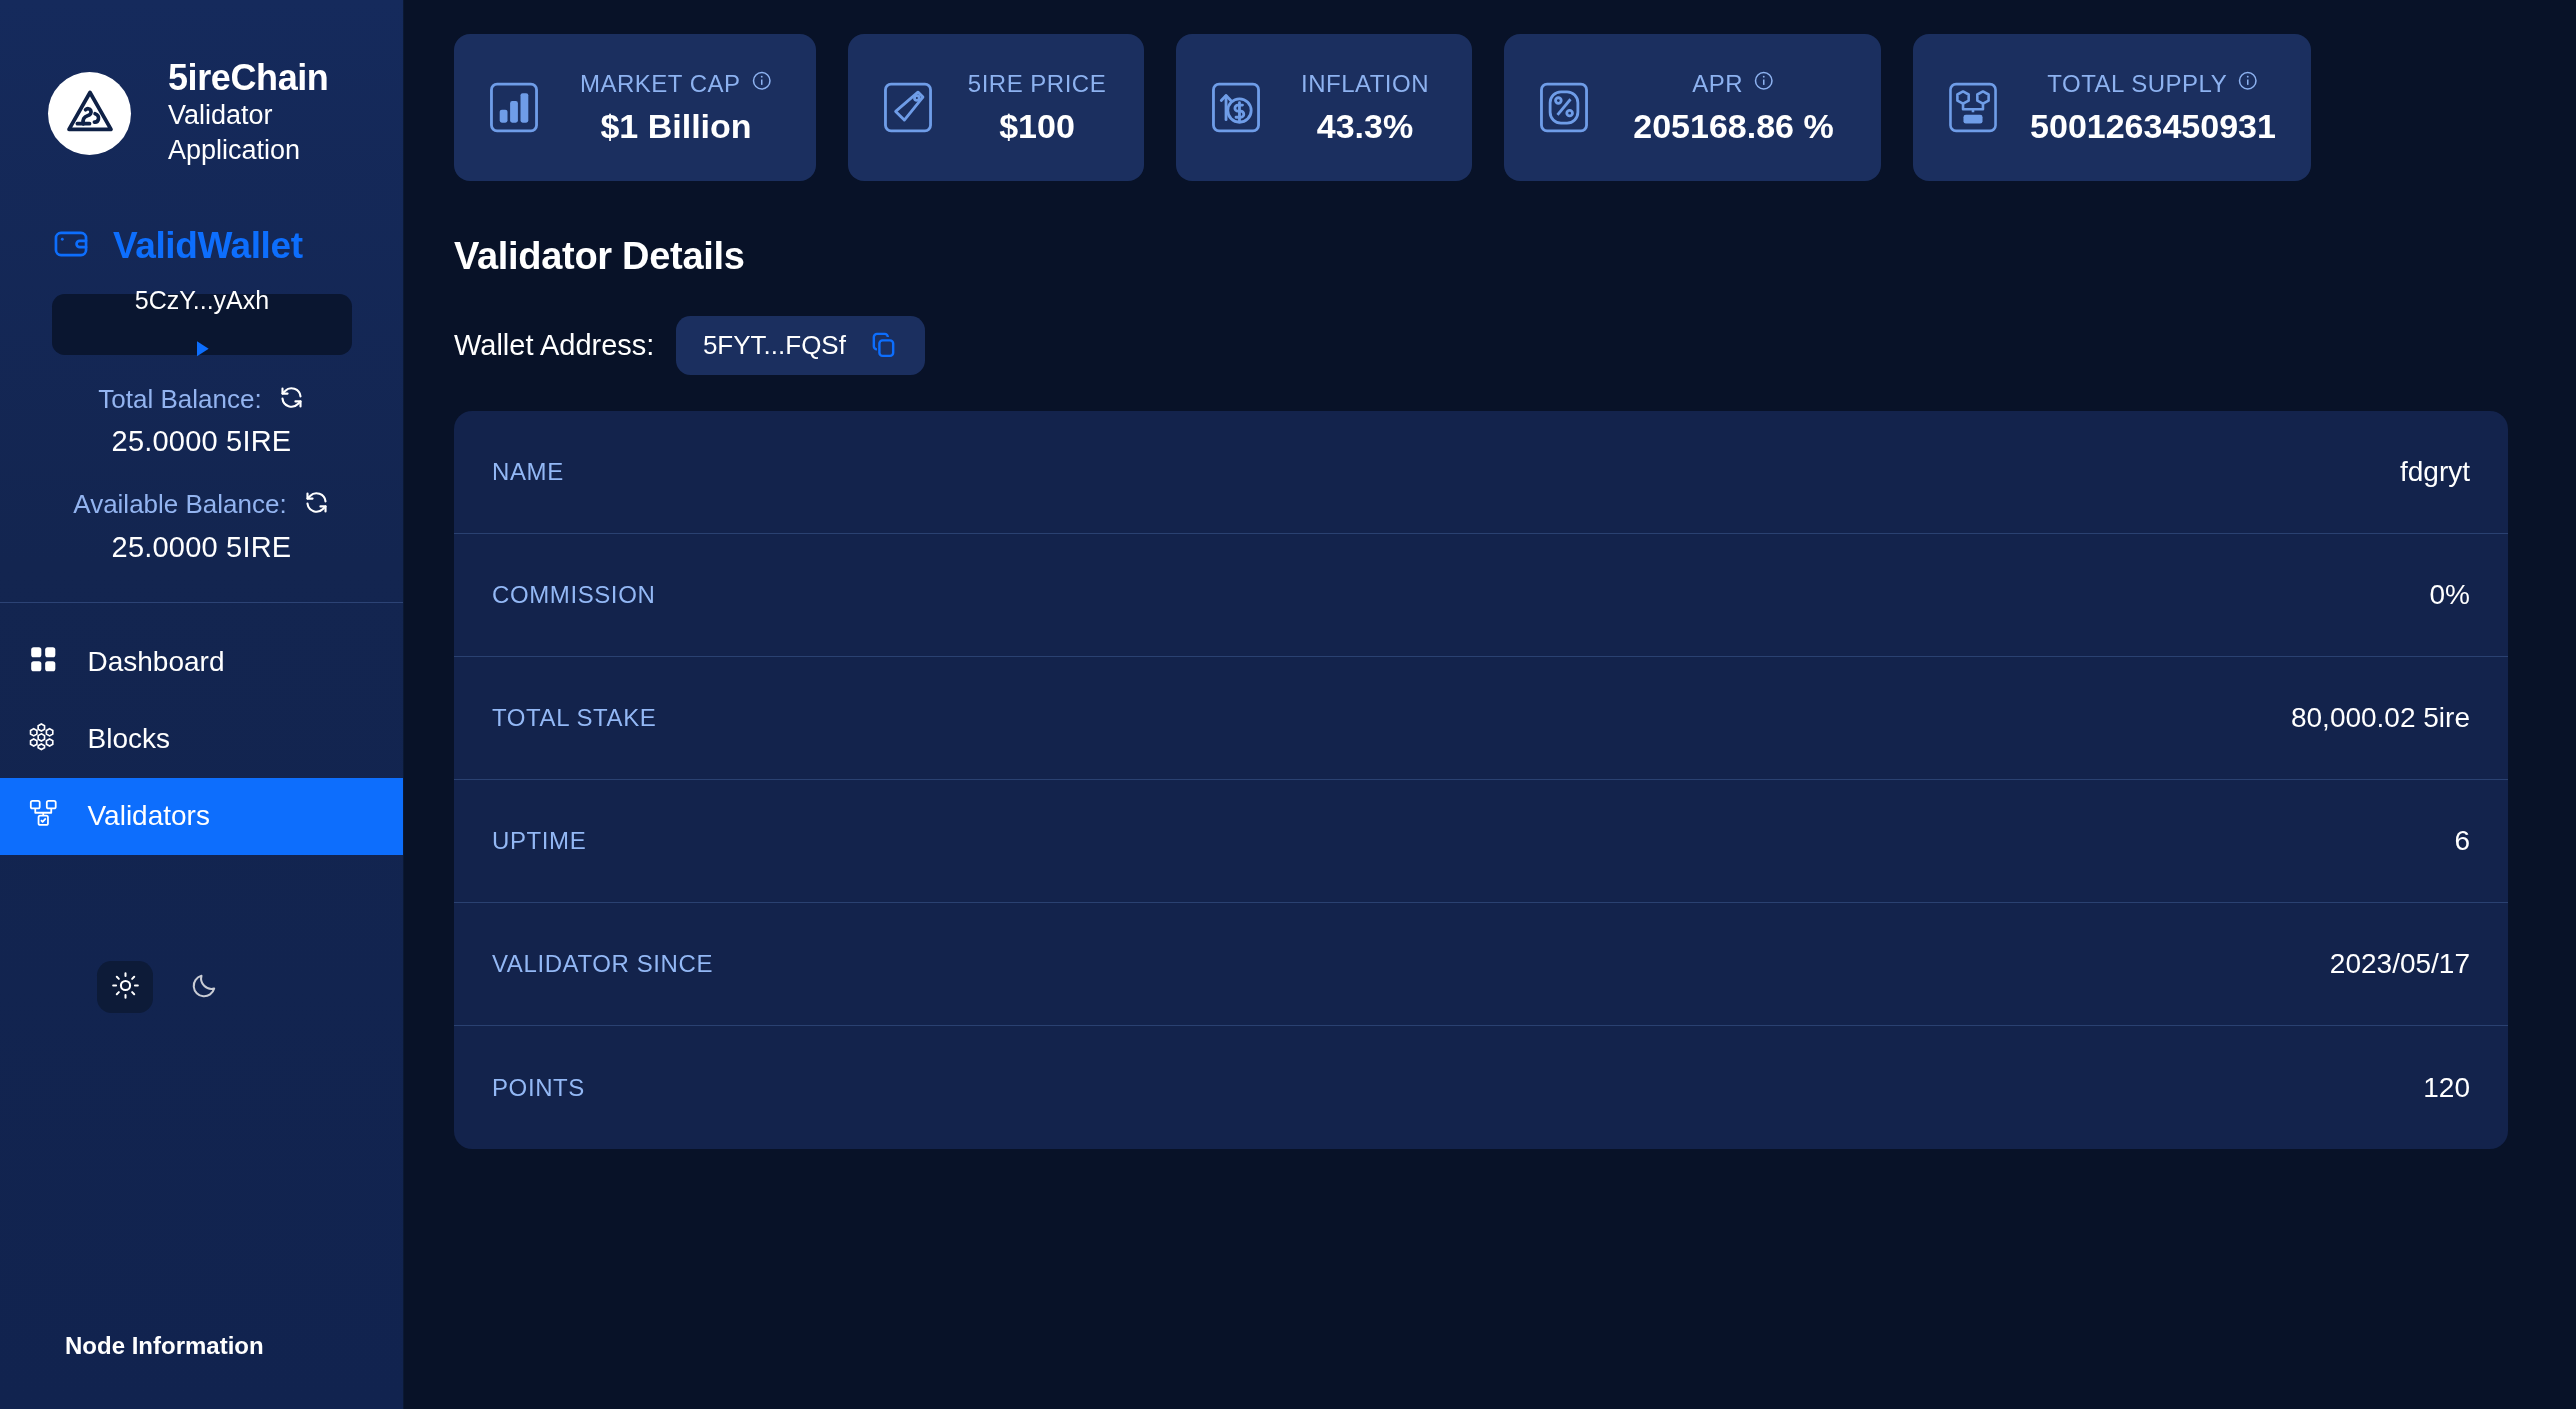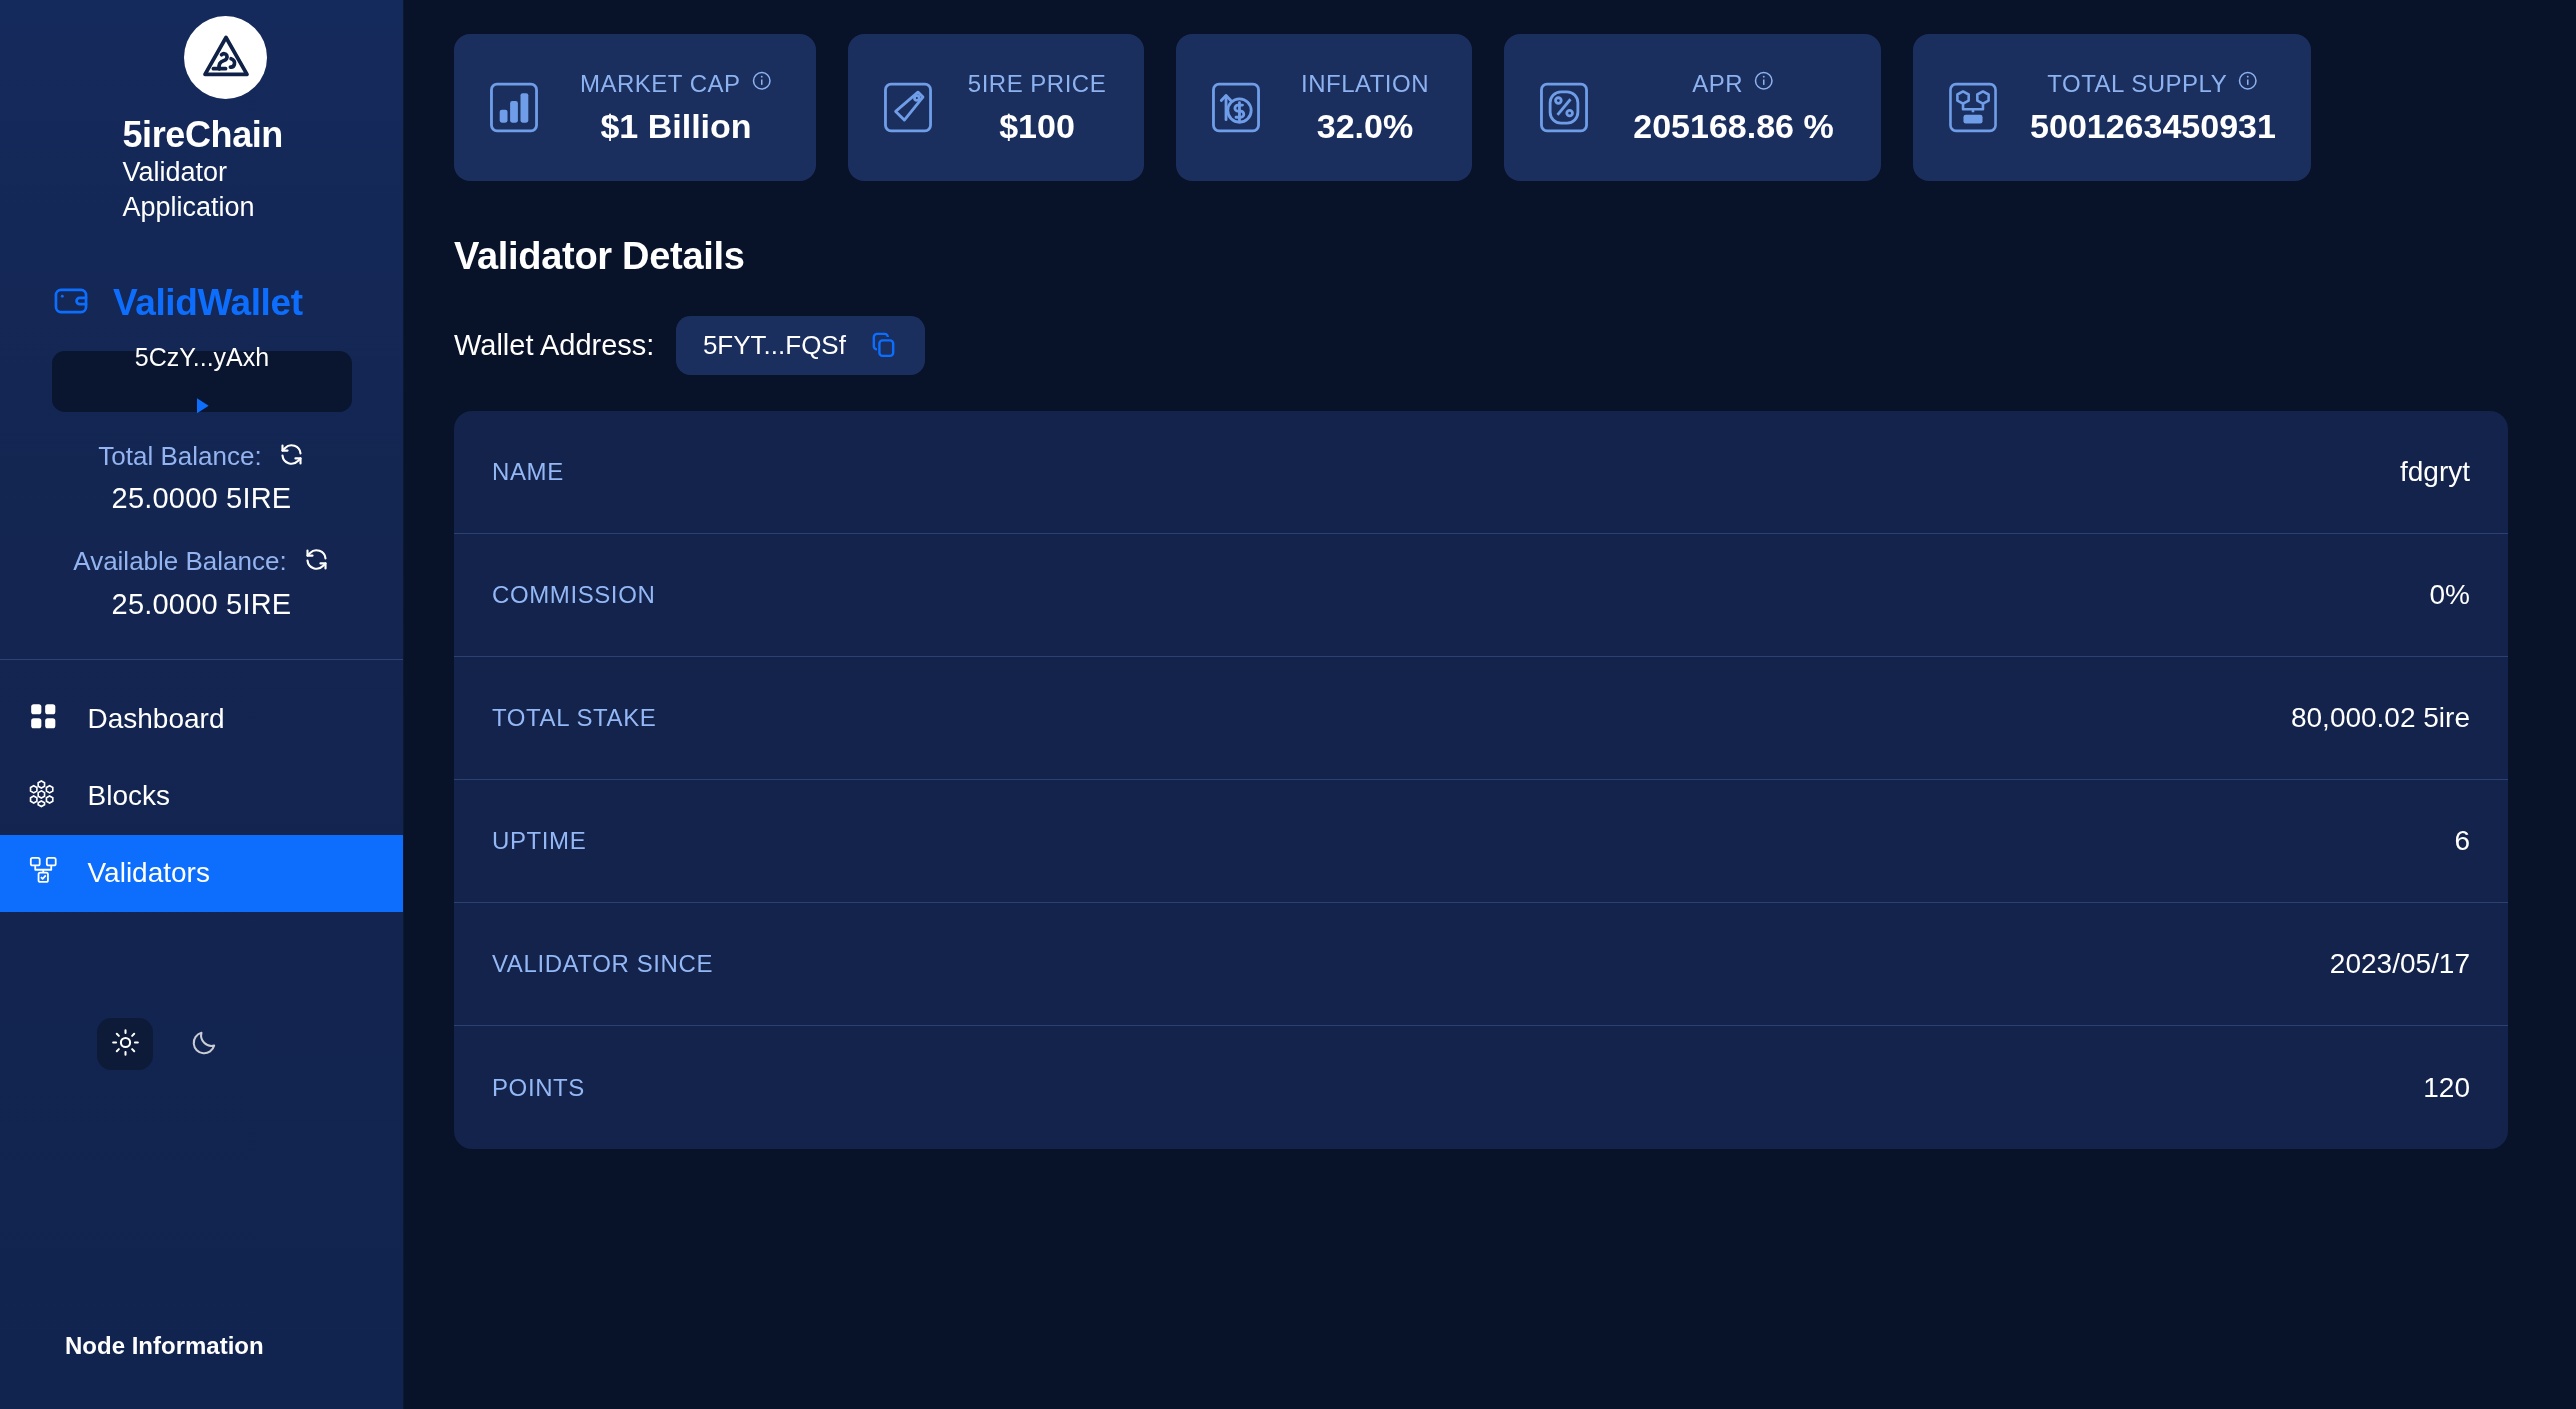--- a/index.html
+++ b/index.html
@@ -20,21 +20,21 @@
     height: 1410px;
     flex: 0 0 404px;
     background: linear-gradient(180deg, #152a5c 0%, #12245180 40%, #11234f 100%);
     background-color: #14264f;
     position: relative;
     border-right: 1.8px solid #0b1933;
     display: flex;
     flex-direction: column;
   }
 
-  .brand { display: flex; align-items: center; gap: 16px; padding: 16px 0 0 48px; flex-direction: column; }
+  .brand { display: flex; align-items: center; gap: 37px; padding: 58px 0 0 48px; }
   .brand-logo {
     width: 83px; height: 83px; border-radius: 50%;
     background: #ffffff;
     display: flex; align-items: center; justify-content: center;
     flex: 0 0 83px;
   }
   .brand-text { display: flex; flex-direction: column; }
   .brand-title {
     font-size: 36px; font-weight: 700; color: #ffffff;
     letter-spacing: -0.4px; line-height: 1.12;
@@ -373,21 +373,21 @@
             <path d="M15 11.9h-2.1a1.4 1.4 0 0 0 0 2.8h1.3a1.4 1.4 0 0 1 0 2.8H12"></path>
             <path d="M13.6 10.8v8.2"></path>
             <path d="M7.4 18.6V7.6"></path>
             <path d="M5.2 9.8l2.2-2.3 2.2 2.3"></path>
           </svg>
         </div>
         <div class="stat-body">
           <div class="stat-label">
             <span>INFLATION</span>
           </div>
-          <div class="stat-value">32.0%</div>
+          <div class="stat-value">43.3%</div>
         </div>
       </div>
 
       <div class="stat-card c3">
         <div class="stat-icon">
           <svg width="52" height="59" viewBox="0 0 24 26" fill="none" stroke="#6f9de8" stroke-width="1.3" stroke-linejoin="round">
             <rect x="1.6" y="2.2" width="20.8" height="21.6" rx="2.6"></rect>
             <rect x="5.6" y="5.8" width="12.8" height="14.4" rx="5"></rect>
             <path d="M9 16.4l6-7.2"></path>
             <circle cx="9.4" cy="9.8" r="1.3"></circle>

